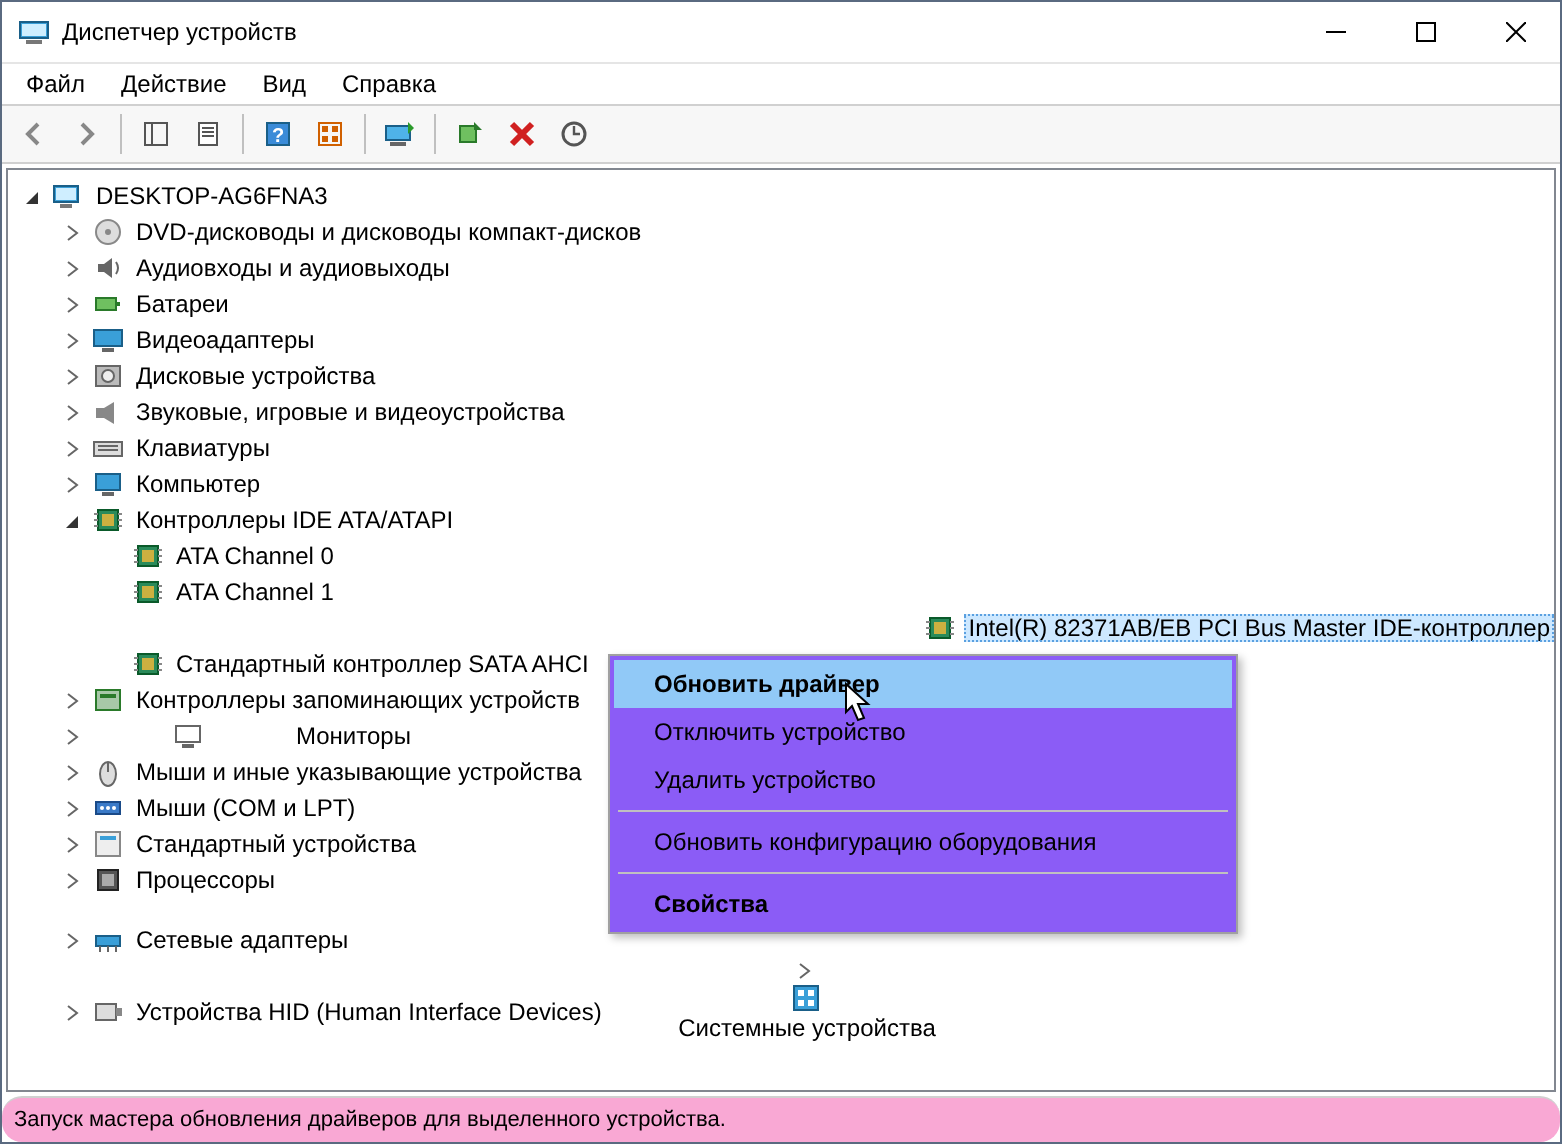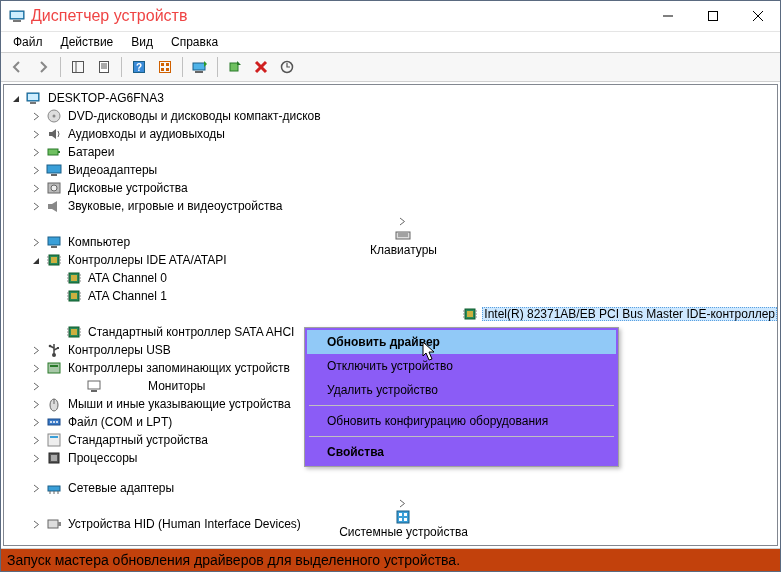--- a/index.html
+++ b/index.html
@@ -25,21 +25,21 @@
     background: #fff;
     border-bottom: 1px solid #e5e5e5;
   }
   .titlebar .app-icon {
     width: 16px; height: 16px;
     margin: 0 6px 0 8px;
     display: inline-flex;
   }
   .titlebar .title {
     flex: 0 0 auto;
-    font-size: 16px; color: #ef4444;
+    font-size: 12px; color: #000000;
   }
   .titlebar .spacer { flex: 1; }
   .titlebar .wbtn {
     width: 45px; height: 29px;
     display: inline-flex; align-items: center; justify-content: center;
     font-size: 14px; color: #333;
   }
   .titlebar .wbtn svg { display:block; }
 
   
@@ -112,22 +112,23 @@
     outline: 1px dotted #5aa0e0;
     outline-offset: -1px;
   }
 
   
   .statusbar {
     height: 22px;
     border-top: 1px solid #d0d0d0;
     display: flex; align-items: center;
     padding: 0 6px;
-    background: #c2410c;
-    font-size: 14px;
+    background: #f9a8d4;
+    font-size: 11px;
+    border-radius: 10px;
   }
 
   
   .ctxmenu {
     position: absolute;
     left: 300px; top: 242px;
     width: 309px;
     background: #8b5cf6;
     border: 1px solid #a0a0a0;
     box-shadow: 2px 2px 4px rgba(0,0,0,.25);
@@ -360,21 +361,21 @@
             </svg>
           </span>
           <span class="ticon">
             <svg width="16" height="16" viewBox="0 0 16 16">
               <rect x="2" y="6" width="4" height="5" fill="#888"></rect>
               <path d="M6 6 L11 3 L11 14 L6 11 Z" fill="#888"></path>
             </svg>
           </span>
           <span class="lbl">Звуковые, игровые и видеоустройства</span>
         </div>
-        <div class="row" style="padding-left: 26px; flex-direction: column;">
+        <div class="row" style="padding-left: 26px;">
           <span class="exp">
             <svg width="9" height="9" viewBox="0 0 9 9">
               <path d="M2 1 L6.5 4.5 L2 8" fill="none" stroke="#666" stroke-width="1"></path>
             </svg>
           </span>
           <span class="ticon">
             <svg width="16" height="16" viewBox="0 0 16 16">
               <rect x="1" y="5" width="14" height="7" fill="#ddd" stroke="#666"></rect>
               <line x1="3" y1="7" x2="13" y2="7" stroke="#666"></line>
               <line x1="3" y1="9" x2="13" y2="9" stroke="#666"></line>
@@ -481,37 +482,20 @@
           <span class="lbl">Стандартный контроллер SATA AHCI</span>
         </div>
         <div class="row" style="padding-left: 26px;">
           <span class="exp">
             <svg width="9" height="9" viewBox="0 0 9 9">
               <path d="M2 1 L6.5 4.5 L2 8" fill="none" stroke="#666" stroke-width="1"></path>
             </svg>
           </span>
           <span class="ticon">
             <svg width="16" height="16" viewBox="0 0 16 16">
-              <circle cx="8" cy="13" r="2" fill="#444"></circle>
-              <line x1="8" y1="2" x2="8" y2="13" stroke="#444" stroke-width="1.5"></line>
-              <path d="M8 6 L4 4 M8 8 L12 6" stroke="#444" stroke-width="1.5" fill="none"></path>
-              <circle cx="4" cy="4" r="1.3" fill="#444"></circle>
-              <rect x="11" y="5" width="2" height="2" fill="#444"></rect>
-            </svg>
-          </span>
-          <span class="lbl">Контроллеры USB</span>
-        </div>
-        <div class="row" style="padding-left: 26px;">
-          <span class="exp">
-            <svg width="9" height="9" viewBox="0 0 9 9">
-              <path d="M2 1 L6.5 4.5 L2 8" fill="none" stroke="#666" stroke-width="1"></path>
-            </svg>
-          </span>
-          <span class="ticon">
-            <svg width="16" height="16" viewBox="0 0 16 16">
               <rect x="2" y="3" width="12" height="10" fill="#a8c8a8" stroke="#2a7a2a"></rect>
               <rect x="4" y="5" width="8" height="2" fill="#2a7a2a"></rect>
             </svg>
           </span>
           <span class="lbl">Контроллеры запоминающих устройств</span>
         </div>
         <div class="row" style="padding-left: 26px; gap: 40px;">
           <span class="exp">
             <svg width="9" height="9" viewBox="0 0 9 9">
               <path d="M2 1 L6.5 4.5 L2 8" fill="none" stroke="#666" stroke-width="1"></path>
@@ -546,21 +530,21 @@
             </svg>
           </span>
           <span class="ticon">
             <svg width="16" height="16" viewBox="0 0 16 16">
               <rect x="2" y="5" width="12" height="6" fill="#3a7ac8" stroke="#1a4a88"></rect>
               <circle cx="5" cy="8" r="1" fill="#fff"></circle>
               <circle cx="8" cy="8" r="1" fill="#fff"></circle>
               <circle cx="11" cy="8" r="1" fill="#fff"></circle>
             </svg>
           </span>
-          <span class="lbl">Файл (COM и LPT)</span>
+          <span class="lbl">Мыши (COM и LPT)</span>
         </div>
         <div class="row" style="padding-left: 26px;">
           <span class="exp">
             <svg width="9" height="9" viewBox="0 0 9 9">
               <path d="M2 1 L6.5 4.5 L2 8" fill="none" stroke="#666" stroke-width="1"></path>
             </svg>
           </span>
           <span class="ticon">
             <svg width="16" height="16" viewBox="0 0 16 16">
               <rect x="2" y="2" width="12" height="12" fill="#eee" stroke="#888"></rect>

